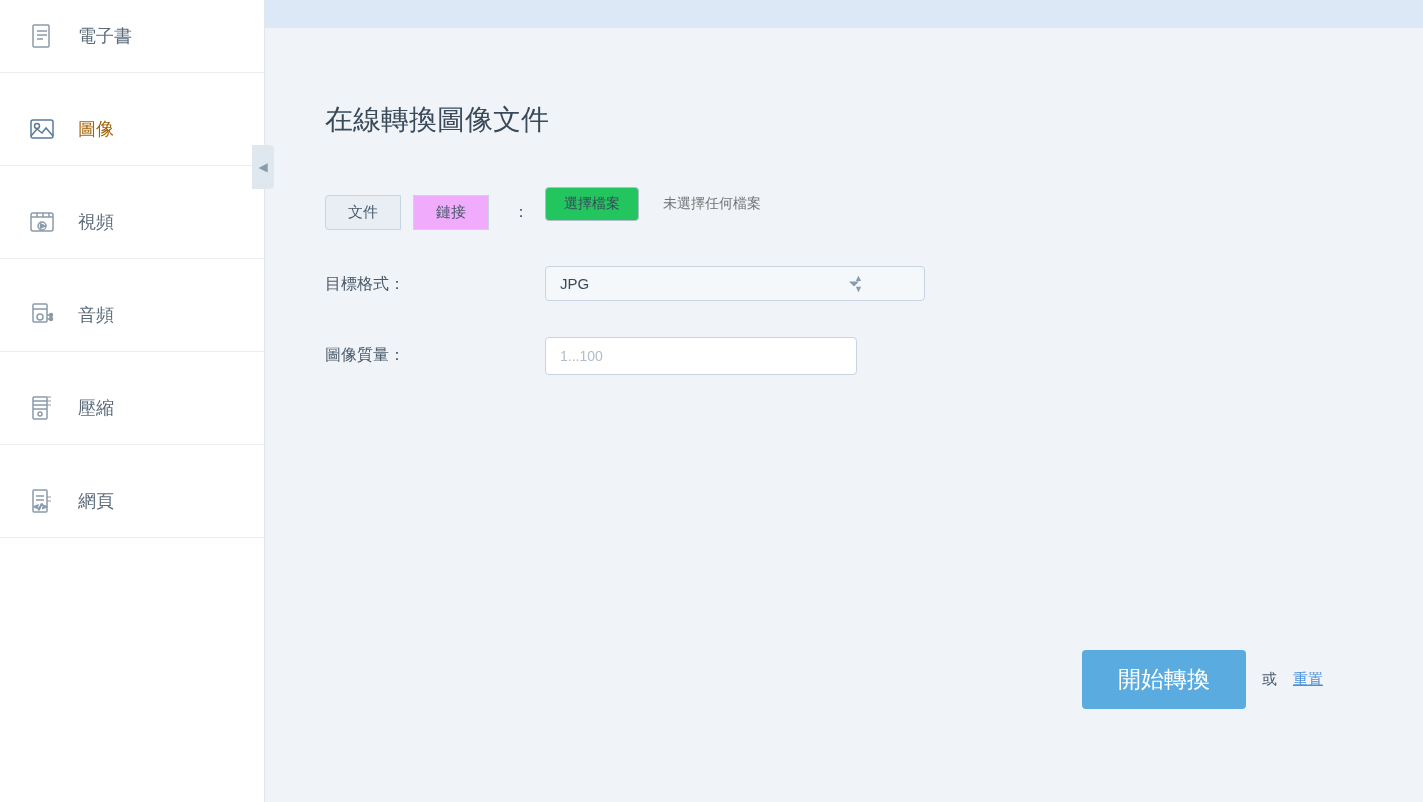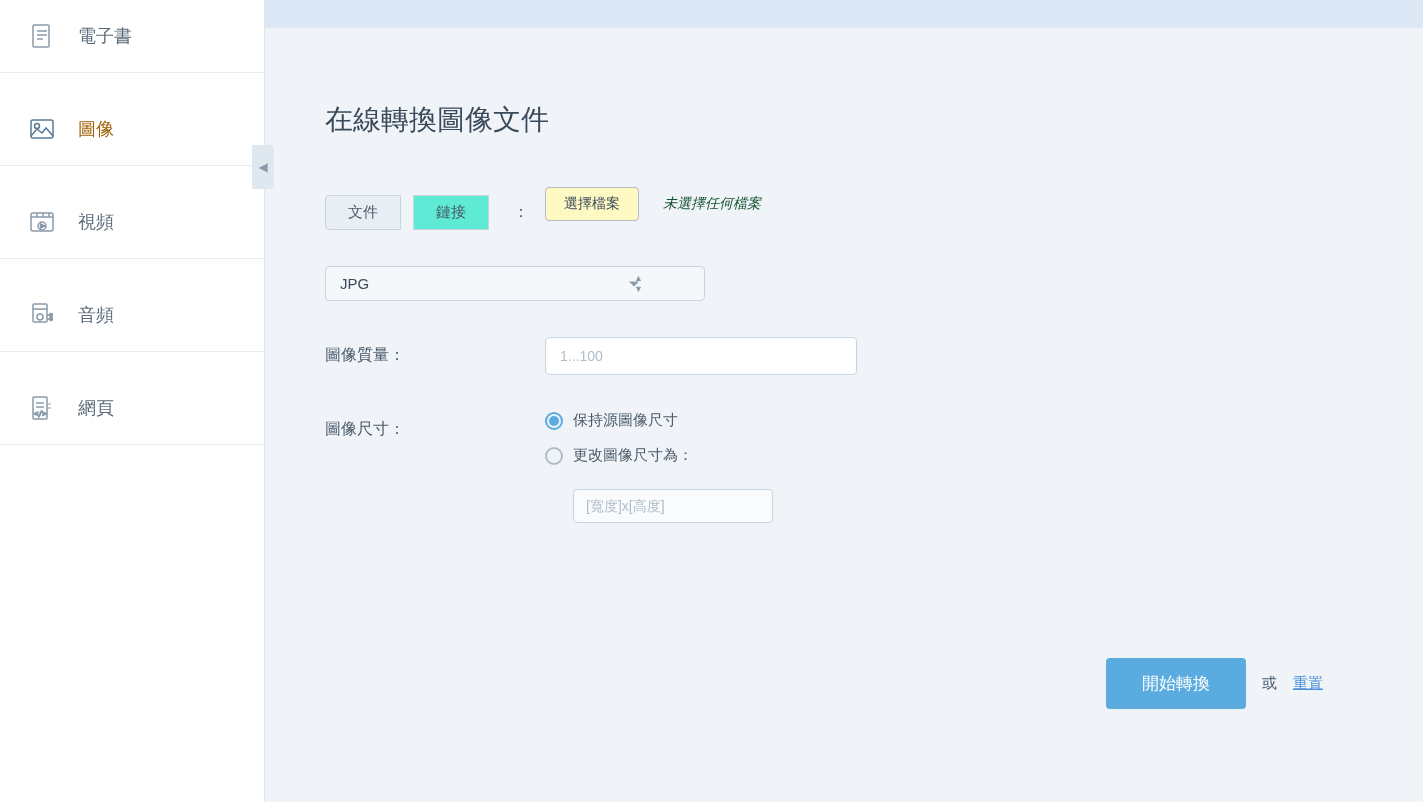--- a/index.html
+++ b/index.html
@@ -131,21 +131,21 @@
     
     .tab-group {
       display: flex;
       align-items: center;
       gap: 12px;
     }
 
     .tab-btn {
       padding: 7px 22px;
       border: 1px solid #c8d4df;
-      background: #5eead4;
+      background: #f0abfc;
       color: #4a5a6a;
       font-size: 15px;
       cursor: pointer;
       font-family: inherit;
       transition: background 0.15s;
     }
 
     .tab-btn:first-child {
       border-radius: 4px 0 0 4px;
       background: #e8eef4;
@@ -159,32 +159,31 @@
     .tab-separator {
       color: #4a5a6a;
       font-size: 16px;
       margin: 0 12px;
     }
 
     .file-choose-btn {
       padding: 7px 18px;
       border: 1px solid #b0bec8;
       border-radius: 4px;
-      background: #fef9c3;
+      background: #22c55e;
       color: #3a4a5a;
       font-size: 14px;
       cursor: pointer;
       font-family: inherit;
       margin-right: 12px;
     }
 
     .file-info {
       font-size: 14px;
-      color: #14532d;
-      font-style: italic;
+      color: #737373;
     }
 
     
     .format-select {
       width: 380px;
       padding: 8px 14px;
       border: 1px solid #c8d4df;
       border-radius: 4px;
       background: #f5f8fa;
       font-size: 15px;
@@ -286,21 +285,21 @@
       gap: 16px;
       margin-top: auto;
     }
 
     .convert-btn {
       padding: 14px 36px;
       background: #5aabdf;
       color: #ffffff;
       border: none;
       border-radius: 4px;
-      font-size: 17px;
+      font-size: 23px;
       font-family: inherit;
       cursor: pointer;
       transition: background 0.15s;
     }
 
     .or-text {
       font-size: 15px;
       color: #4a5a6a;
     }
 
@@ -390,20 +389,35 @@
         <circle cx="12" cy="16" r="3" stroke="#8a9bab" stroke-width="1.5" fill="none"></circle>
         <line x1="19" y1="14" x2="23" y2="14" stroke="#8a9bab" stroke-width="1.5"></line>
         <line x1="19" y1="18" x2="23" y2="18" stroke="#8a9bab" stroke-width="1.5"></line>
         <circle cx="23" cy="14" r="1.5" fill="#8a9bab"></circle>
         <circle cx="23" cy="18" r="1.5" fill="#8a9bab"></circle>
       </svg>
     </span>
     <span>音頻</span>
   </div>
 
+  <div class="sidebar-item">
+    <span class="icon">
+      <svg viewBox="0 0 28 28" xmlns="http://www.w3.org/2000/svg">
+        <rect x="5" y="3" width="14" height="22" rx="1" stroke="#8a9bab" stroke-width="1.5" fill="none"></rect>
+        <line x1="5" y1="7" x2="19" y2="7" stroke="#8a9bab" stroke-width="1.5"></line>
+        <line x1="5" y1="11" x2="19" y2="11" stroke="#8a9bab" stroke-width="1.5"></line>
+        <line x1="5" y1="15" x2="19" y2="15" stroke="#8a9bab" stroke-width="1.5"></line>
+        <circle cx="12" cy="20" r="2" stroke="#8a9bab" stroke-width="1.5" fill="none"></circle>
+        <line x1="19" y1="3" x2="23" y2="3" stroke="#8a9bab" stroke-width="1"></line>
+        <line x1="19" y1="7" x2="23" y2="7" stroke="#8a9bab" stroke-width="1"></line>
+        <line x1="19" y1="11" x2="23" y2="11" stroke="#8a9bab" stroke-width="1"></line>
+      </svg>
+    </span>
+    <span>壓縮</span>
+  </div>
 
   <div class="sidebar-item">
     <span class="icon">
       <svg viewBox="0 0 28 28" xmlns="http://www.w3.org/2000/svg">
         <rect x="5" y="3" width="14" height="22" rx="1" stroke="#8a9bab" stroke-width="1.5" fill="none"></rect>
         <line x1="8" y1="9" x2="16" y2="9" stroke="#8a9bab" stroke-width="1.5"></line>
         <line x1="8" y1="13" x2="16" y2="13" stroke="#8a9bab" stroke-width="1.5"></line>
         <text x="6" y="22" font-size="7" fill="#8a9bab" font-family="monospace">&lt;/&gt;</text>
         <line x1="19" y1="10" x2="23" y2="10" stroke="#8a9bab" stroke-width="1"></line>
         <line x1="19" y1="14" x2="23" y2="14" stroke="#8a9bab" stroke-width="1"></line>
@@ -432,20 +446,21 @@
       </div>
       <div class="form-control">
         <div style="display:flex;align-items:center;gap:12px;">
           <button class="file-choose-btn">選擇檔案</button>
           <span class="file-info">未選擇任何檔案</span>
         </div>
       </div>
     </div>
 
     <div class="form-row">
+      <div class="form-label">目標格式：</div>
       <div class="form-control">
         <div class="select-wrapper">
           <select class="format-select">
             <option>JPG</option>
             <option>PNG</option>
             <option>BMP</option>
             <option>GIF</option>
             <option>TIFF</option>
             <option>WEBP</option>
             <option>ICO</option>
@@ -460,39 +475,20 @@
       </div>
     </div>
 
     <div class="form-row">
       <div class="form-label">圖像質量：</div>
       <div class="form-control">
         <input type="text" class="quality-input" placeholder="1...100" style="">
       </div>
     </div>
 
-    <div class="form-row">
-      <div class="form-label">圖像尺寸：</div>
-      <div class="form-control">
-        <div class="radio-group">
-
-          <label class="radio-row">
-            <div class="radio-custom checked"></div>
-            <span>保持源圖像尺寸</span>
-          </label>
-
-          <label class="radio-row">
-            <div class="radio-custom unchecked"></div>
-            <span>更改圖像尺寸為：</span>
-          </label>
-
-          <input type="text" class="size-input" placeholder="[寬度]x[高度]" style="">
-        </div>
-      </div>
-    </div>
 
     <div class="bottom-bar">
       <button class="convert-btn">開始轉換</button>
       <span class="or-text">或</span>
       <button class="reset-link">重置</button>
     </div>
   </div>
 </div>
 
 </body></html>

